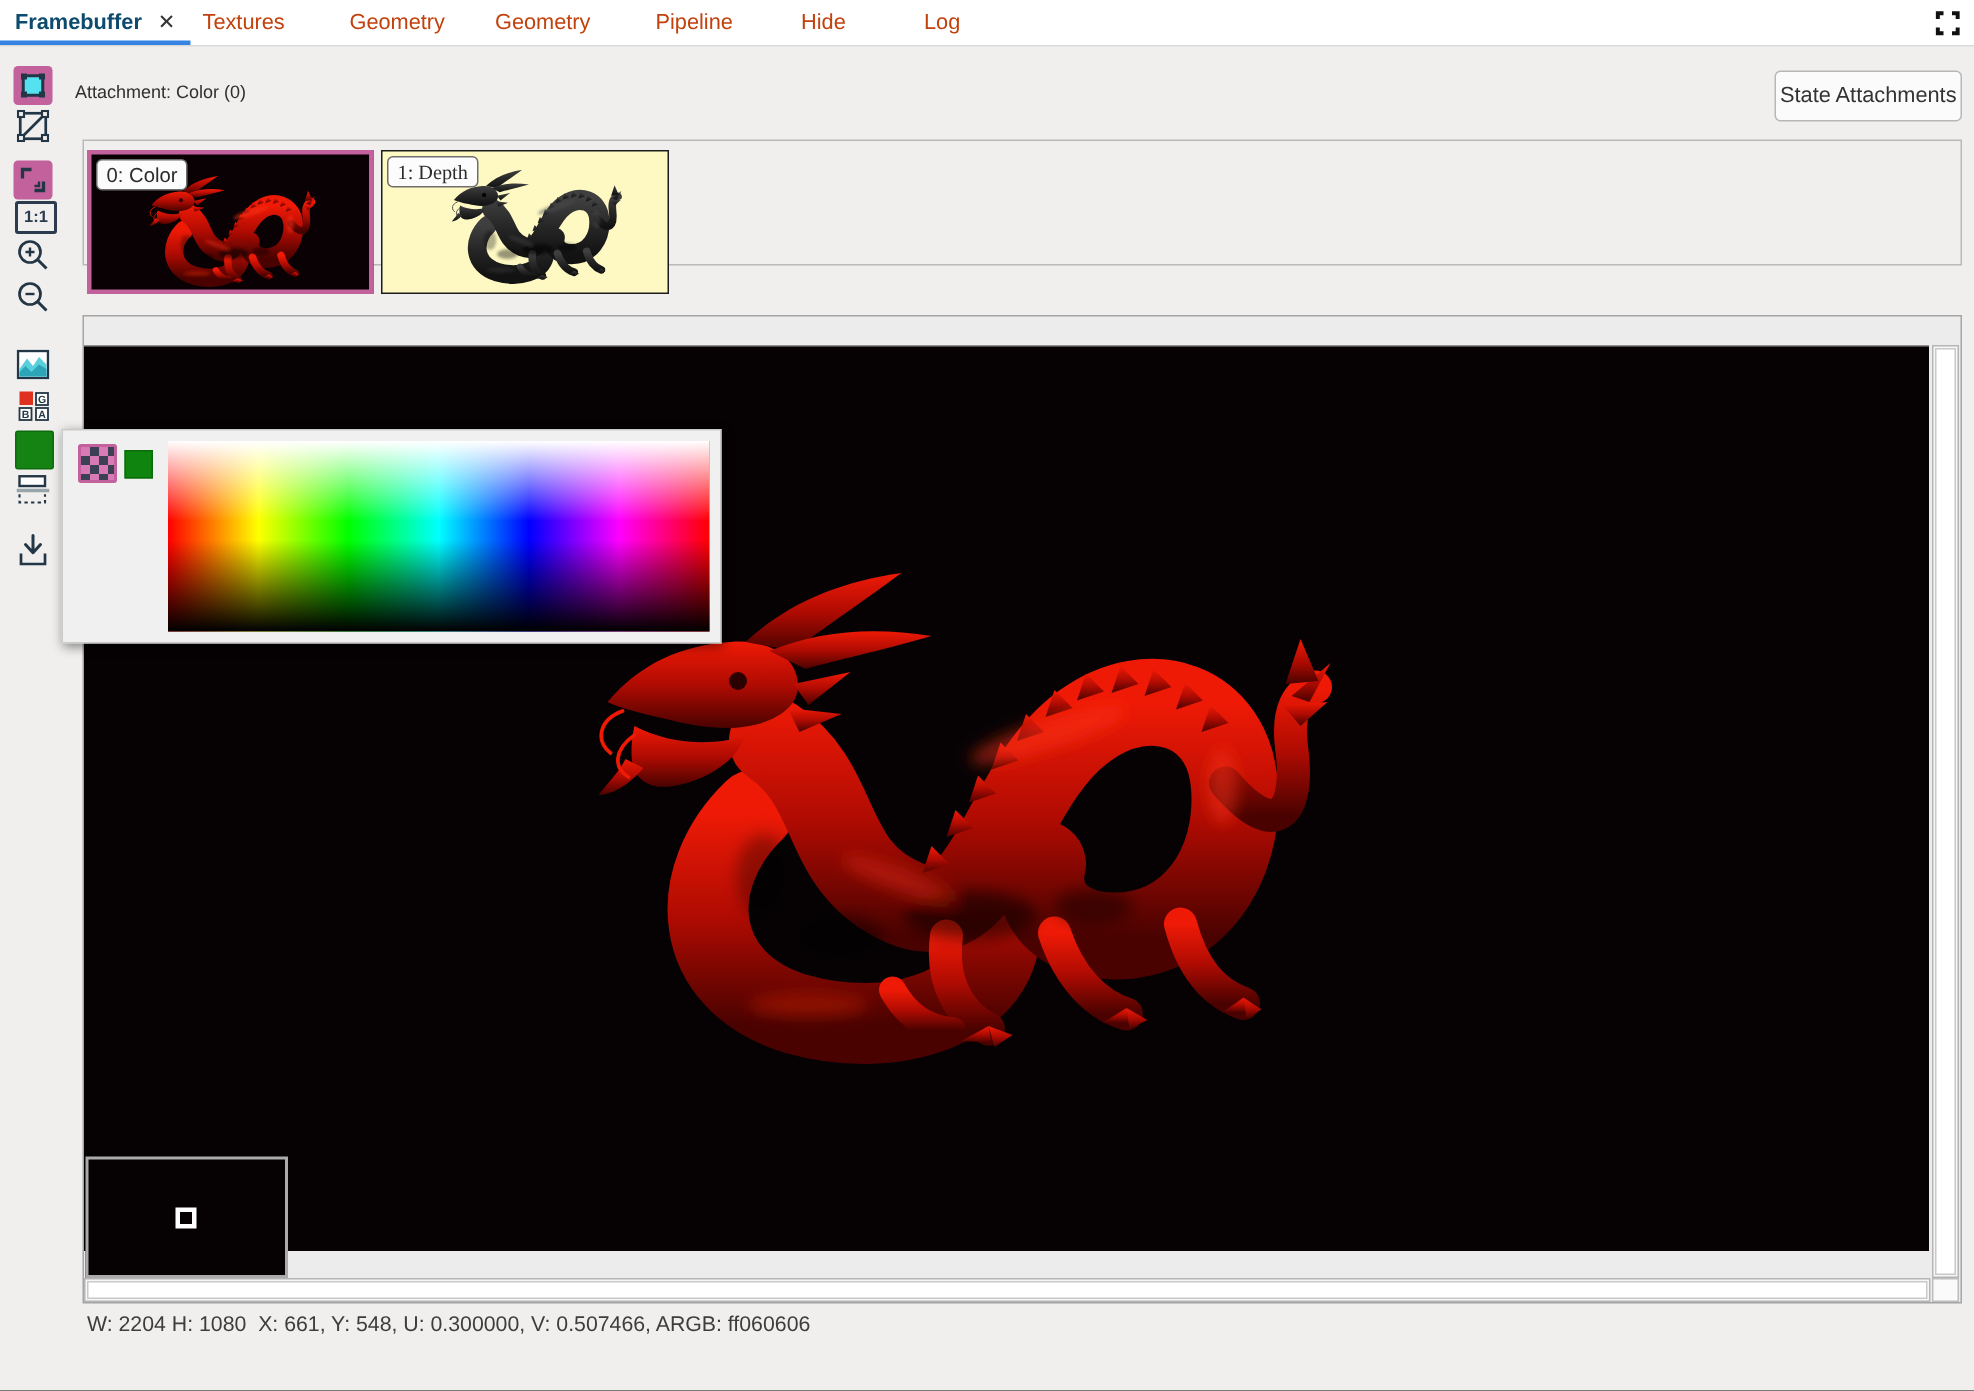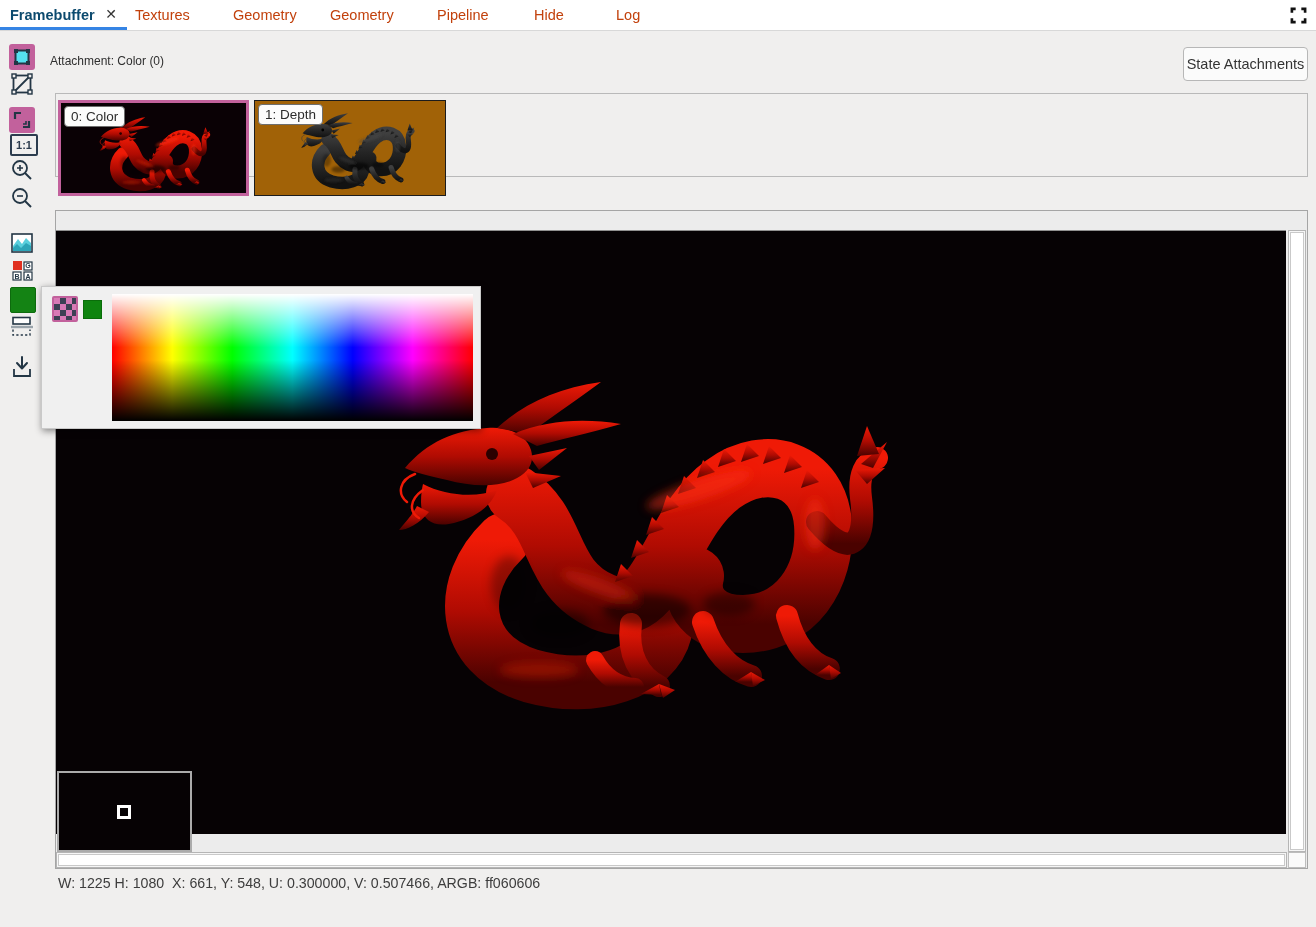--- a/index.html
+++ b/index.html
@@ -24,21 +24,21 @@
 
   
   #attachment-title{left:50px;top:54px;font-size:12px;color:#2f2f2f;}
   #hide-attachments-btn{left:1183px;top:47px;width:123px;height:32px;background:#fbfbfb;border:1px solid #b7b7b7;
      border-radius:4px;font-size:14.5px;color:#333;display:flex;align-items:center;justify-content:center;cursor:default;}
 
   
   #attachments-panel{left:55px;top:93px;width:1253px;height:84px;border:1px solid #b9b9b9;box-sizing:border-box;}
   .thumb{position:absolute;top:6px;height:96px;box-sizing:border-box;overflow:hidden;}
   #thumb-color{left:2px;width:191px;border:3px solid #c2619c;background:#0a0105;}
-  #thumb-depth{left:198px;width:192px;border:1px solid #1c1c1c;background:#a16207;}
+  #thumb-depth{left:198px;width:192px;border:1px solid #1c1c1c;background:#fef9c3;font-family:Liberation Serif, serif;}
   .thumb-badge{position:absolute;left:3px;top:3px;background:#fcfcfc;border:1px solid #6e6e6e;border-radius:4px;
      padding:0 6px;font-size:13.5px;line-height:19px;color:#2c2c2c;z-index:3;}
   .thumb-dragon{position:absolute;}
 
   
   #viewport{left:55px;top:210px;width:1253px;height:659px;border:1px solid #a5a5a5;background:#ececec;box-sizing:border-box;}
   #fb-image{left:0px;top:19px;width:1230px;height:603px;background:#060204;border-top:1px solid #909090;overflow:hidden;}
   #fb-dragon{left:343px;top:141px;width:490px;height:345px;}
   .sb-track{background:#f6f6f6;border:1px solid #b5b5b5;box-sizing:border-box;}
   .sb-thumb{position:absolute;inset:1px;background:#ffffff;border:1px solid #c9c9c9;}
@@ -388,13 +388,13 @@
 <div id="minimap" class="abs">
   <div id="minimap-cursor" class="abs"></div>
 </div>
 
 <div id="bg-popup" class="abs">
   <div id="swatch-checker" class="abs"></div>
   <div id="swatch-green" class="abs"></div>
   <div id="hsv-gradient" class="abs"></div>
 </div>
 
-<div id="status-text" class="abs">W: 1225 H: 1080  X: 661, Y: 548, U: 0.300000, V: 0.507466, ARGB: ff060606</div>
+<div id="status-text" class="abs">W: 2204 H: 1080  X: 661, Y: 548, U: 0.300000, V: 0.507466, ARGB: ff060606</div>
 
 </body></html>

